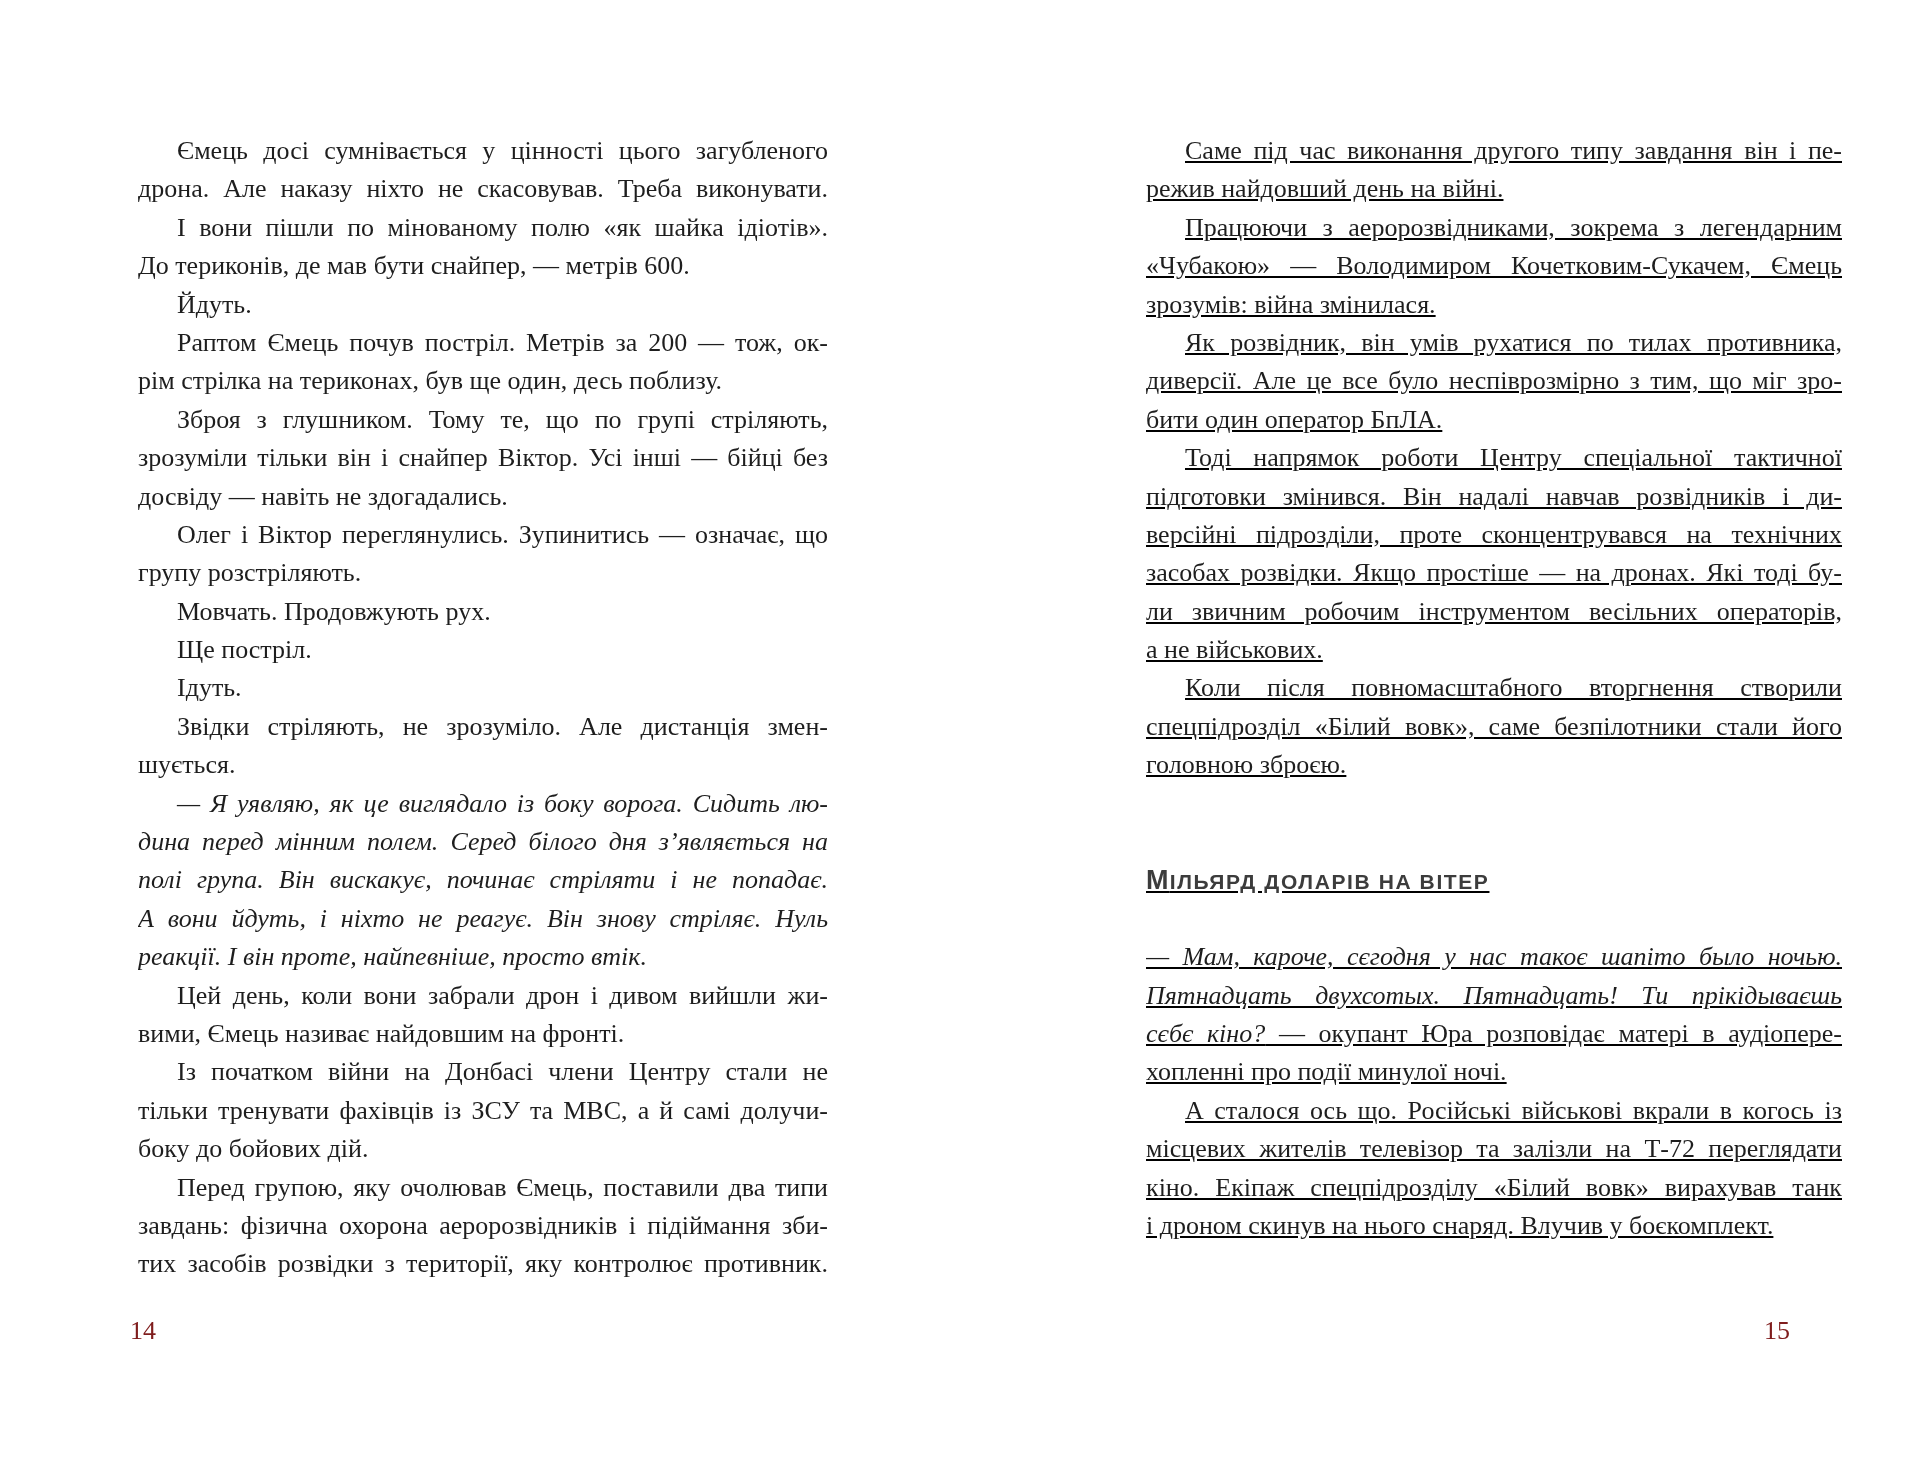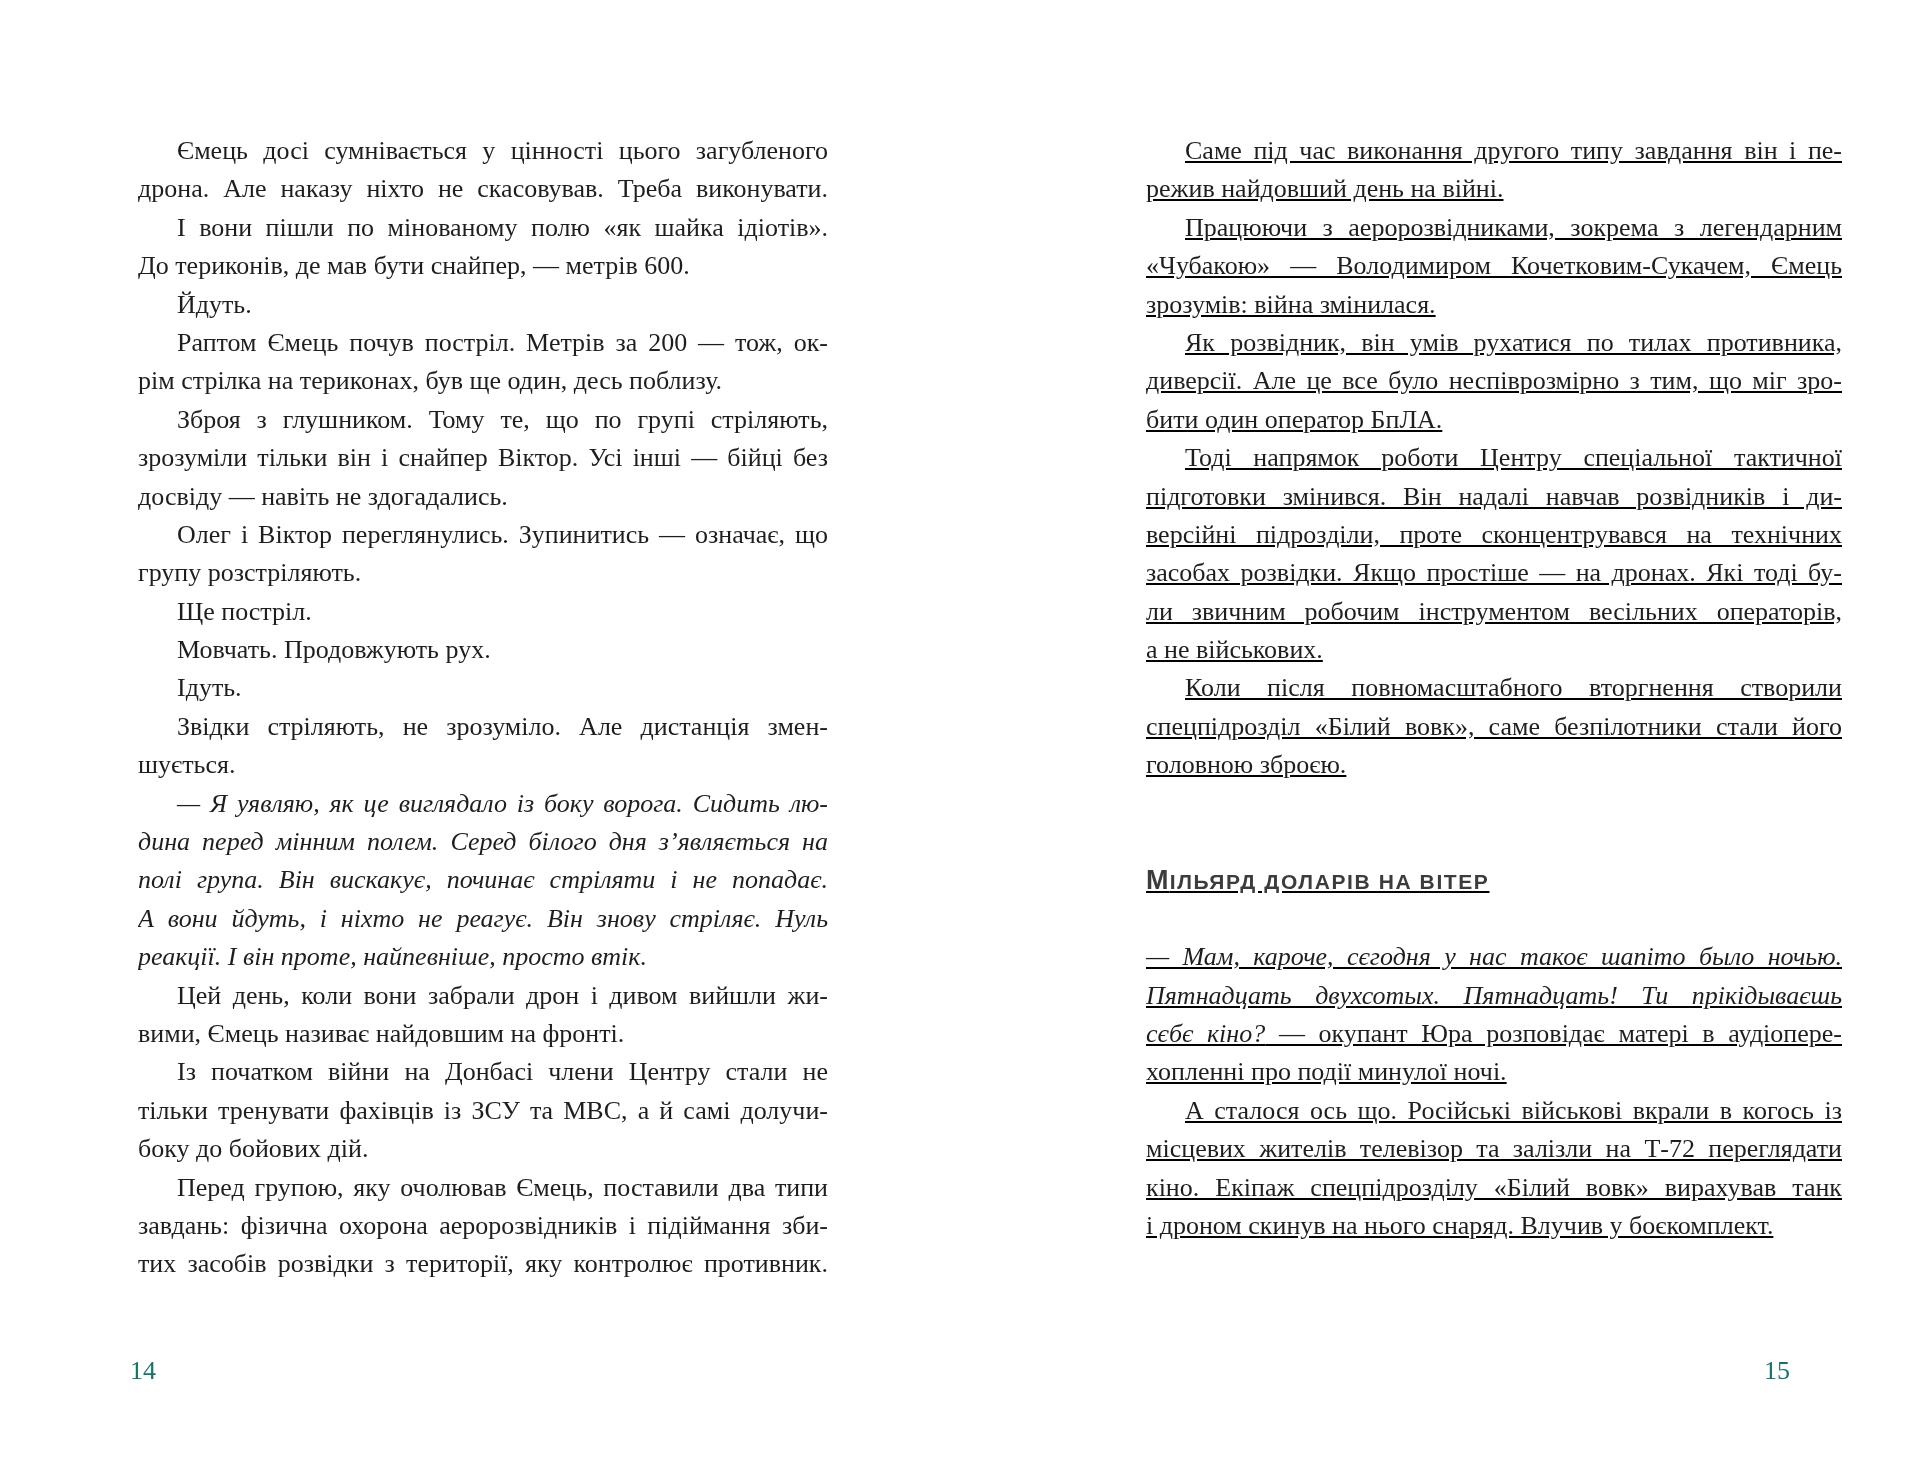--- a/index.html
+++ b/index.html
@@ -51,25 +51,25 @@
     font-size: 27px;
     letter-spacing: 1.2px;
   }
   .h-rest {
     font-size: 21px;
     letter-spacing: 1.6px;
   }
 
   .page-number {
     position: absolute;
-    top: 1352px;
+    top: 1312px;
     height: 38.4px;
     line-height: 38.4px;
     font-size: 26px;
-    color: #0f766e;
+    color: #7f1d1d;
   }
   #pn-left  { left: 130px;  width: 690px; text-align: left; }
   #pn-right { left: 1094px; width: 696px; text-align: right; }
 </style>
 </head>
 <body>
 
 <div class="book">
 
   <div id="left-col" class="text-column">
@@ -78,22 +78,22 @@
       <div class="line indent just"><span>І вони пішли по мінованому полю «як шайка ідіотів».</span></div>
       <div class="line"><span>До териконів, де мав бути снайпер, — метрів 600.</span></div>
       <div class="line indent"><span>Йдуть.</span></div>
       <div class="line indent just"><span>Раптом Ємець почув постріл. Метрів за 200 — тож, ок-</span></div>
       <div class="line"><span>рім стрілка на териконах, був ще один, десь поблизу.</span></div>
       <div class="line indent just"><span>Зброя з глушником. Тому те, що по групі стріляють,</span></div>
       <div class="line just"><span>зрозуміли тільки він і снайпер Віктор. Усі інші — бійці без</span></div>
       <div class="line"><span>досвіду — навіть не здогадались.</span></div>
       <div class="line indent just"><span>Олег і Віктор переглянулись. Зупинитись — означає, що</span></div>
       <div class="line"><span>групу розстріляють.</span></div>
+      <div class="line indent"><span>Мовчать. Продовжують рух.</span></div>
       <div class="line indent"><span>Ще постріл.</span></div>
-      <div class="line indent"><span>Мовчать. Продовжують рух.</span></div>
       <div class="line indent"><span>Ідуть.</span></div>
       <div class="line indent just"><span>Звідки стріляють, не зрозуміло. Але дистанція змен-</span></div>
       <div class="line"><span>шується.</span></div>
       <div class="line indent just"><span class="it">— Я уявляю, як це виглядало із боку ворога. Сидить лю-</span></div>
       <div class="line just"><span class="it">дина перед мінним полем. Серед білого дня з’являється на</span></div>
       <div class="line just"><span class="it">полі група. Він вискакує, починає стріляти і не попадає.</span></div>
       <div class="line just"><span class="it">А вони йдуть, і ніхто не реагує. Він знову стріляє. Нуль</span></div>
       <div class="line"><span class="it">реакції. І він проте, найпевніше, просто втік.</span></div>
       <div class="line indent just"><span>Цей день, коли вони забрали дрон і дивом вийшли жи-</span></div>
       <div class="line"><span>вими, Ємець називає найдовшим на фронті.</span></div>

